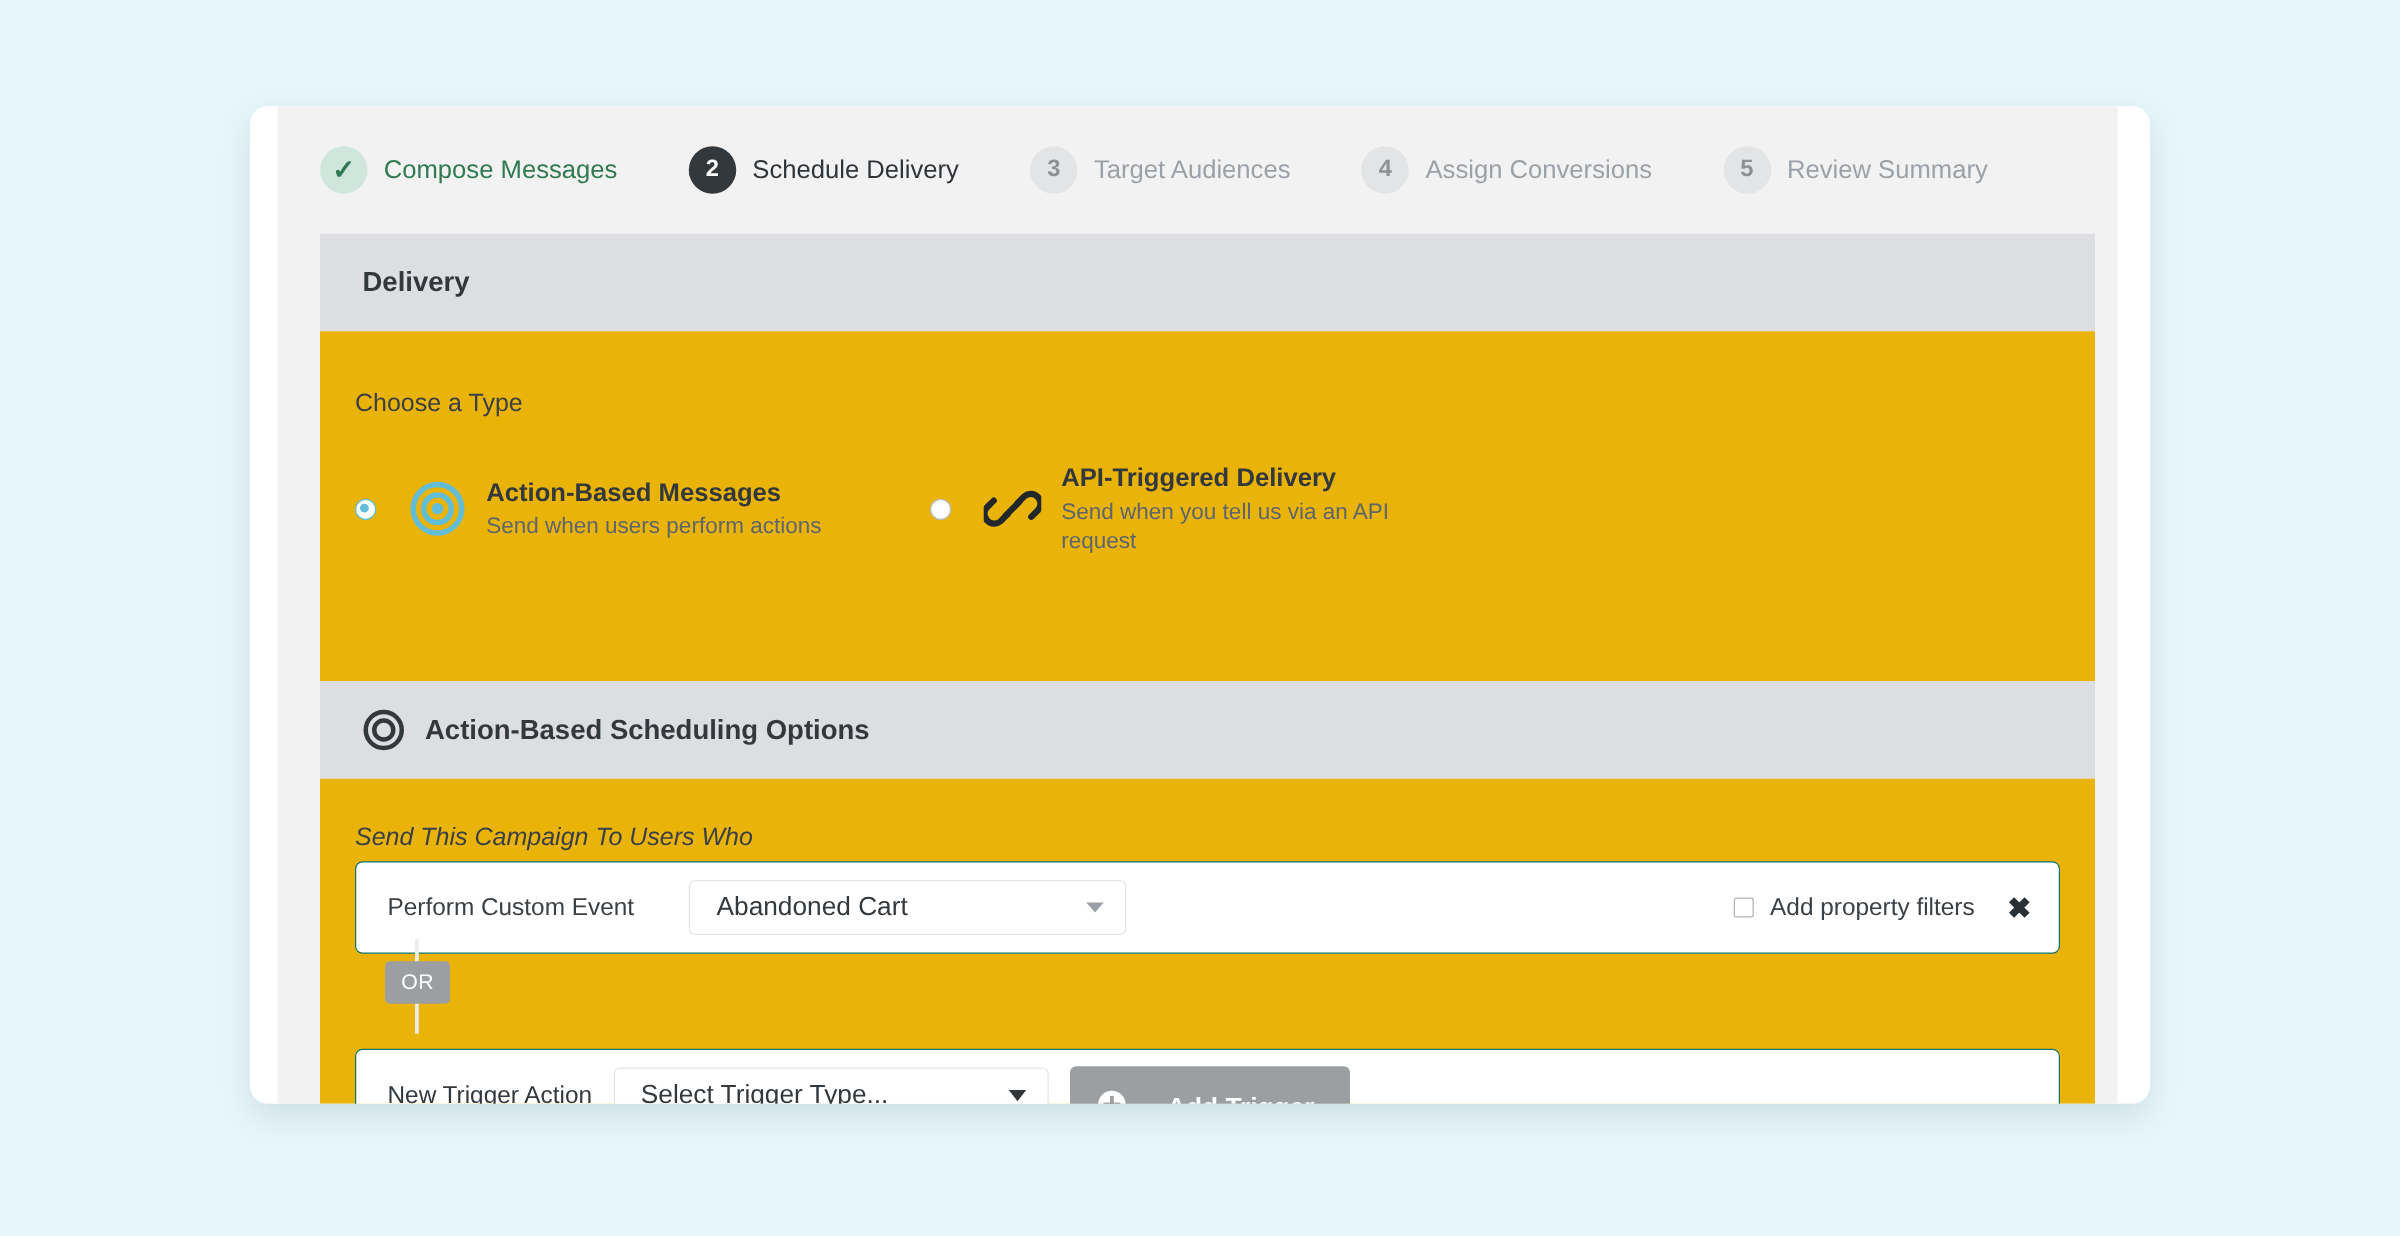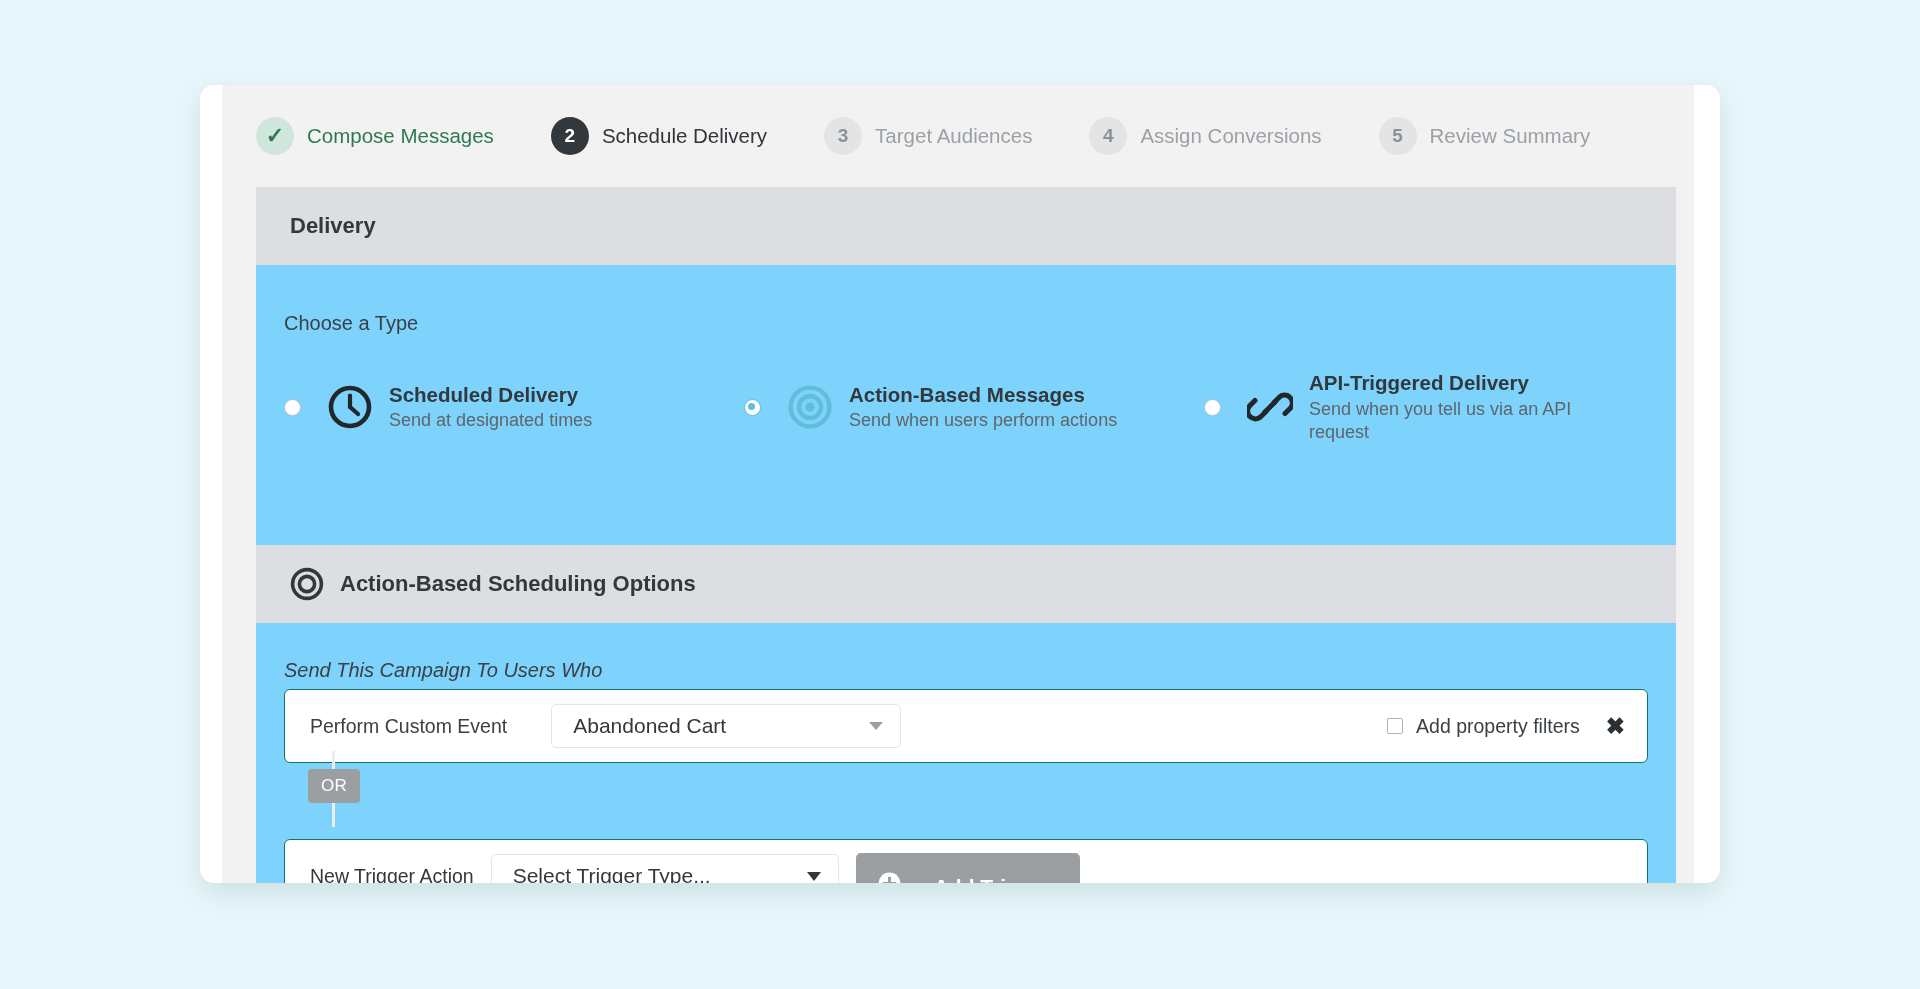--- a/index.html
+++ b/index.html
@@ -87,21 +87,21 @@
   #bar-delivery { top: 102px; }
   #bar-options  { top: 460px; }
 
   .bullseye-icon { margin-right: 16px; display: flex; }
 
   
   .panel {
     position: absolute;
     left: 34px;
     width: 1420px;
-    background: #7dd3fc;
+    background: #eab308;
   }
   #panel-type    { top: 180px; height: 280px; }
   #panel-options { top: 538px; height: 260px; }
 
   .panel-label {
     font-size: 20px;
     color: #3b4045;
     position: absolute;
   }
   #label-choose-type { left: 28px; top: 47px; }
@@ -314,34 +314,20 @@
 
     <div class="section-bar" id="bar-delivery">
       <span class="section-bar-title">Delivery</span>
     </div>
 
     <div class="panel" id="panel-type">
       <span class="panel-label" id="label-choose-type">Choose a Type</span>
 
       <div id="type-row">
 
-        <div class="type-option opt0">
-          <div class="radio"></div>
-          <span class="type-icon">
-            <svg width="46" height="46" viewBox="0 0 46 46">
-              <circle cx="23" cy="23" r="19" fill="none" stroke="#22272b" stroke-width="4.6"></circle>
-              <line x1="23" y1="23" x2="23" y2="11.5" stroke="#22272b" stroke-width="4.2" stroke-linecap="round"></line>
-              <line x1="23" y1="23" x2="31" y2="30" stroke="#22272b" stroke-width="4.2" stroke-linecap="round"></line>
-            </svg>
-          </span>
-          <div class="type-text">
-            <div class="type-title">Scheduled Delivery</div>
-            <div class="type-sub">Send at designated times</div>
-          </div>
-        </div>
 
         <div class="type-option opt1">
           <div class="radio selected"></div>
           <span class="type-icon">
             <svg width="46" height="46" viewBox="0 0 46 46">
               <circle cx="23" cy="23" r="19.4" fill="none" stroke="#61bdd8" stroke-width="4.4"></circle>
               <circle cx="23" cy="23" r="11" fill="none" stroke="#61bdd8" stroke-width="4.4"></circle>
               <circle cx="23" cy="23" r="4.6" fill="#61bdd8"></circle>
             </svg>
           </span>

